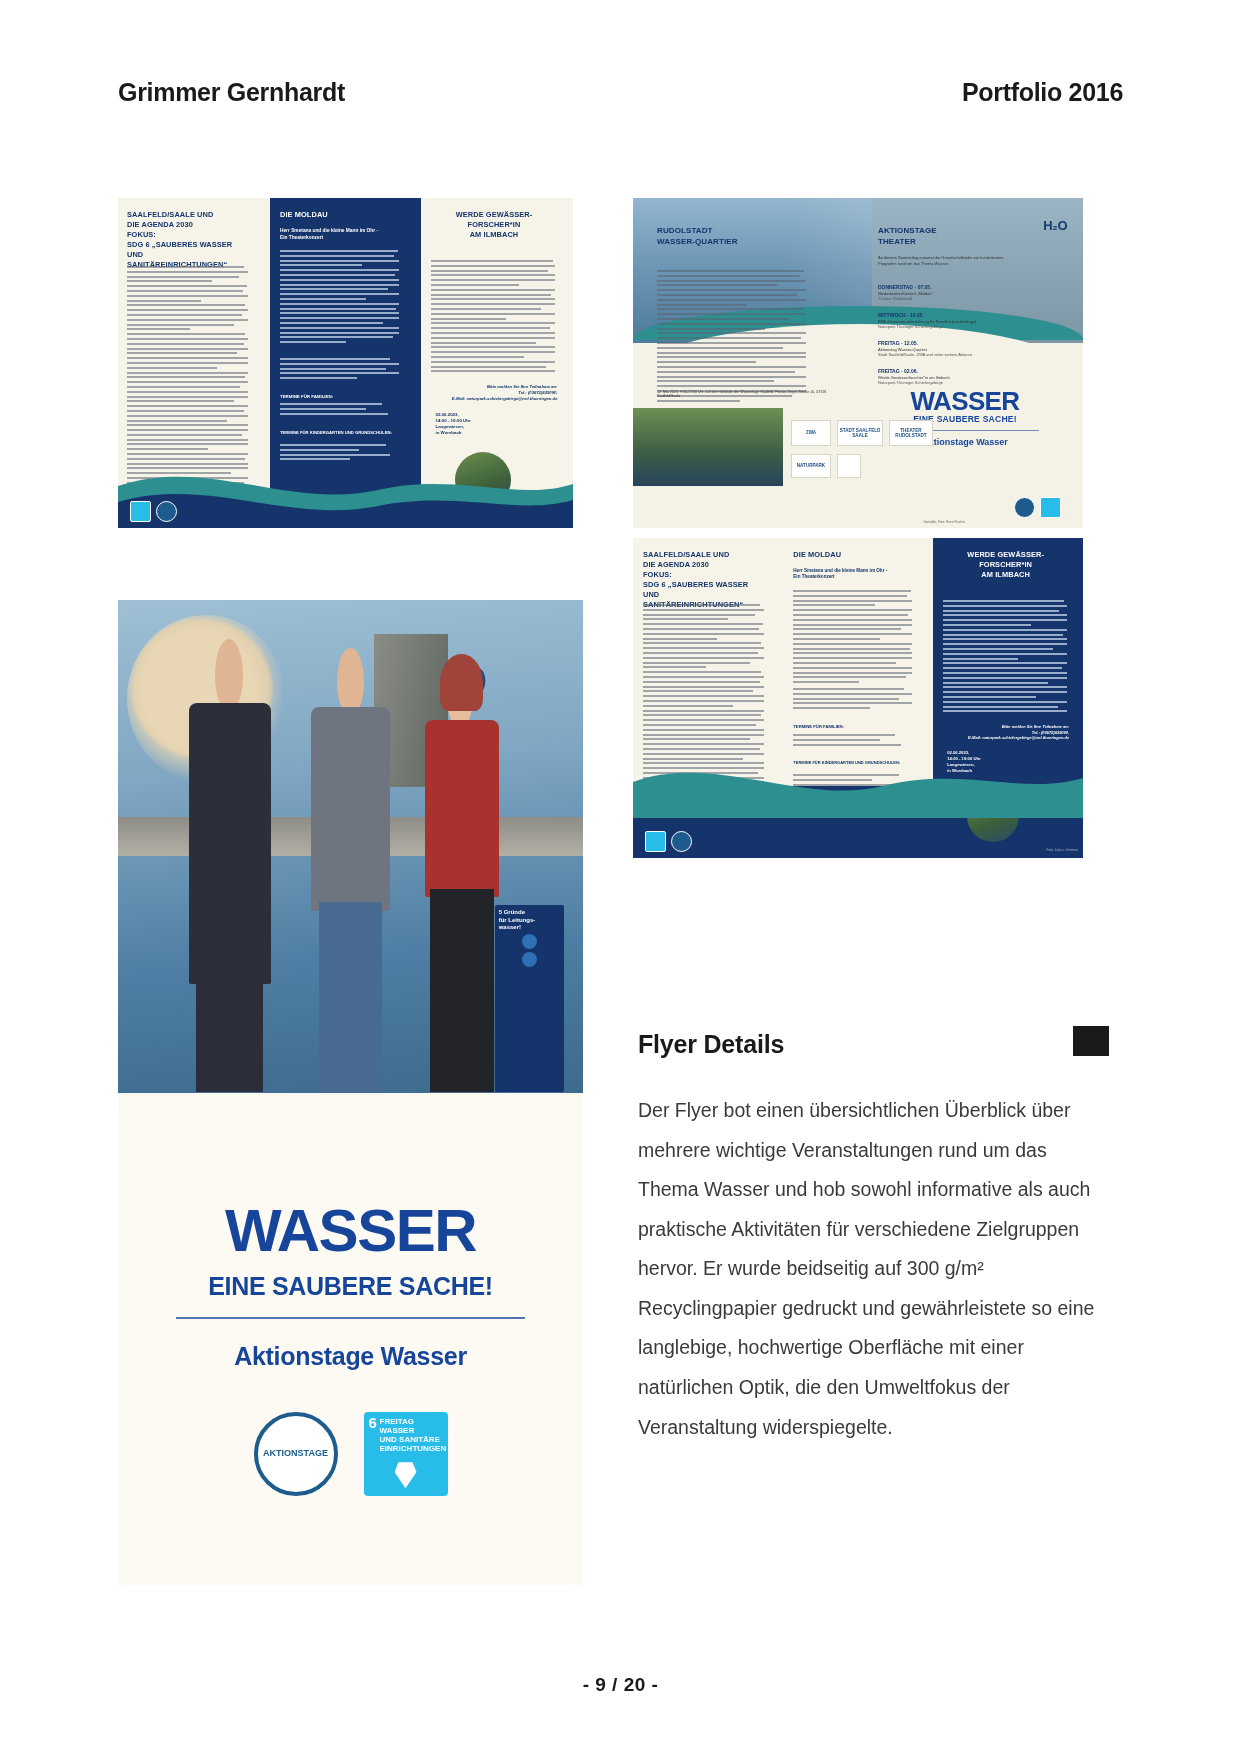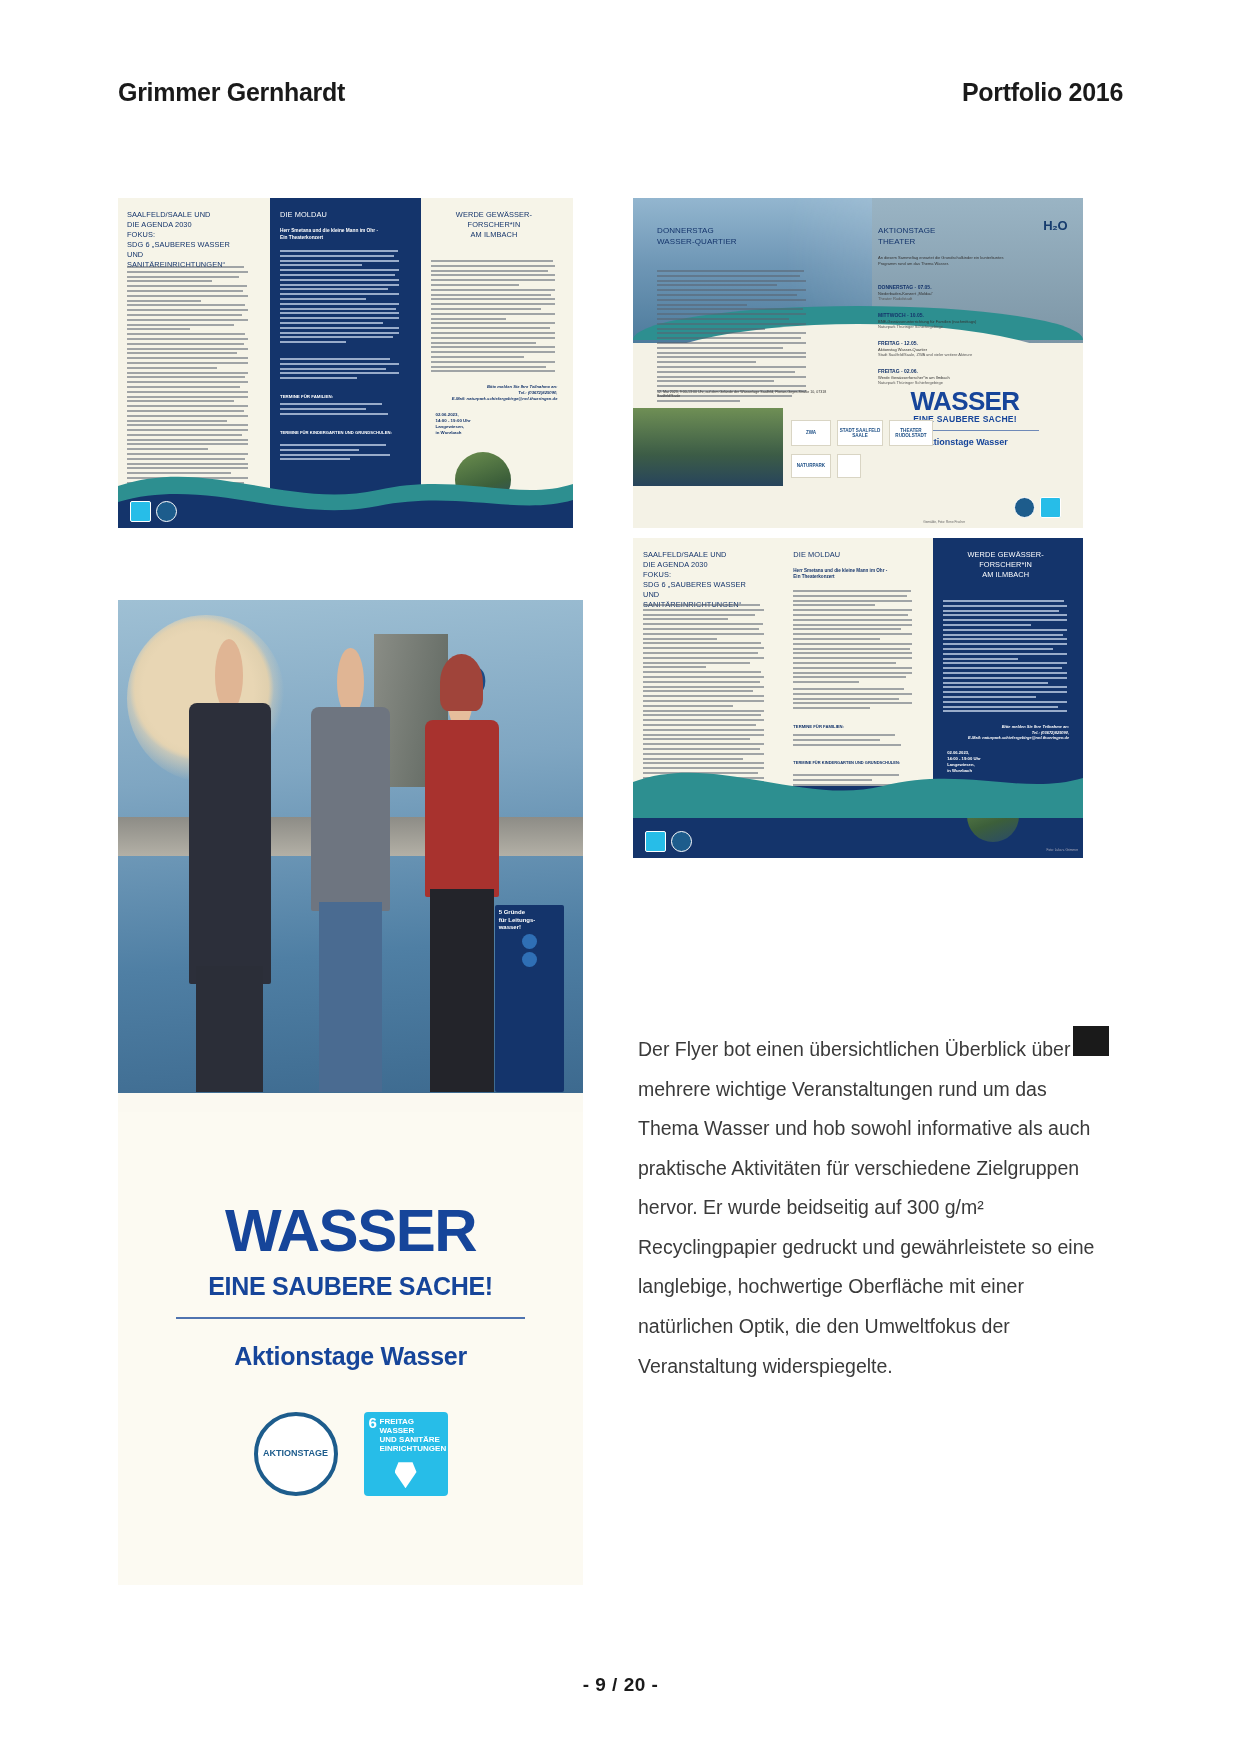--- a/index.html
+++ b/index.html
@@ -35,21 +35,21 @@
   }
 
   
   #flyerA { left:118px; top:198px; width:455px; height:330px; }
   #flyerA .panel { position:absolute; top:0; bottom:0; }
   #flyerA .pA1 { left:0;     width:33.4%; background:#f6f4e8; }
   #flyerA .pA2 { left:33.4%; width:33.3%; background:#14346b; }
   #flyerA .pA3 { left:66.7%; width:33.3%; background:#f6f4e8; }
 
   .mini-title {
-    font-size:7.4px; font-weight:normal; line-height:1.34;
+    font-size:7.4px; font-weight:bold; line-height:1.34;
     letter-spacing:0.1px;
   }
   .mini-title.blue  { color:#14346b; }
   .mini-title.white { color:#ffffff; }
   .mini-title.dark  { color:#14346b; }
 
   .mini-sub {
     font-size:5.6px; font-weight:bold; line-height:1.4; color:#14346b;
   }
   .mini-sub.w { color:#fff; }
@@ -406,21 +406,21 @@
 
 <div class="flyer" id="flyerB">
   <div class="bg-photo"></div>
   <div class="photo-people">
     <div class="h2o">H₂O</div>
   </div>
   <div class="wave-teal" style="top:108px"></div>
   <div class="wave-white" style="top:126px"></div>
 
   <div style="position:absolute;left:24px;top:28px;width:140px">
-    <div class="mini-title blue" style="white-space:pre-line;font-size:8px">DONNERSTAG
+    <div class="mini-title blue" style="white-space:pre-line;font-size:8px">RUDOLSTADT
 WASSER-QUARTIER</div>
   </div>
   <div style="position:absolute;left:245px;top:28px;width:130px">
     <div class="mini-title blue" style="white-space:pre-line;font-size:8px">AKTIONSTAGE
 THEATER</div>
   </div>
 
   <div class="mini-sub" style="position:absolute;left:245px;top:57px;width:135px;font-size:4px;font-weight:normal;color:#333;white-space:pre-line">An diesem Sammeltag erwartet die Grundschulkinder ein kunterbuntes Programm rund um das Thema Wasser.</div>
 
   <div class="lines" style="left:24px;top:72px;width:150px">
@@ -707,18 +707,19 @@
 UND SANITÄRE
 EINRICHTUNGEN</span>
         <span class="sdg-glyph"></span>
       </div>
     </div>
   </div>
 </div>
 
 <div id="black-square"></div>
 <div id="details">
+  <h2>Flyer Details</h2>
   <p>Der Flyer bot einen übersichtlichen Überblick über mehrere wichtige Veranstaltungen rund um das Thema Wasser und hob sowohl informative als auch praktische Aktivitäten für verschiedene Zielgruppen hervor. Er wurde beidseitig auf 300 g/m² Recyclingpapier gedruckt und gewährleistete so eine langlebige, hochwertige Oberfläche mit einer natürlichen Optik, die den Umweltfokus der Veranstaltung widerspiegelte.</p>
 </div>
 
 <div class="page-footer">
   <span>- 9 / 20 -</span>
 </div>
 
 </body></html>

